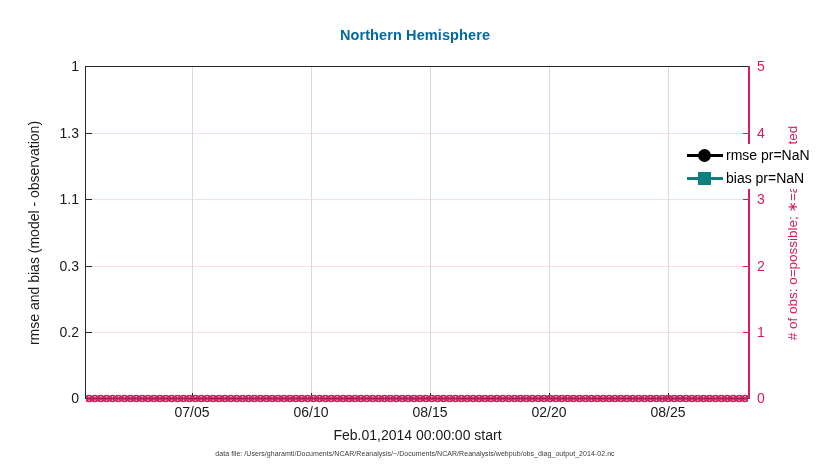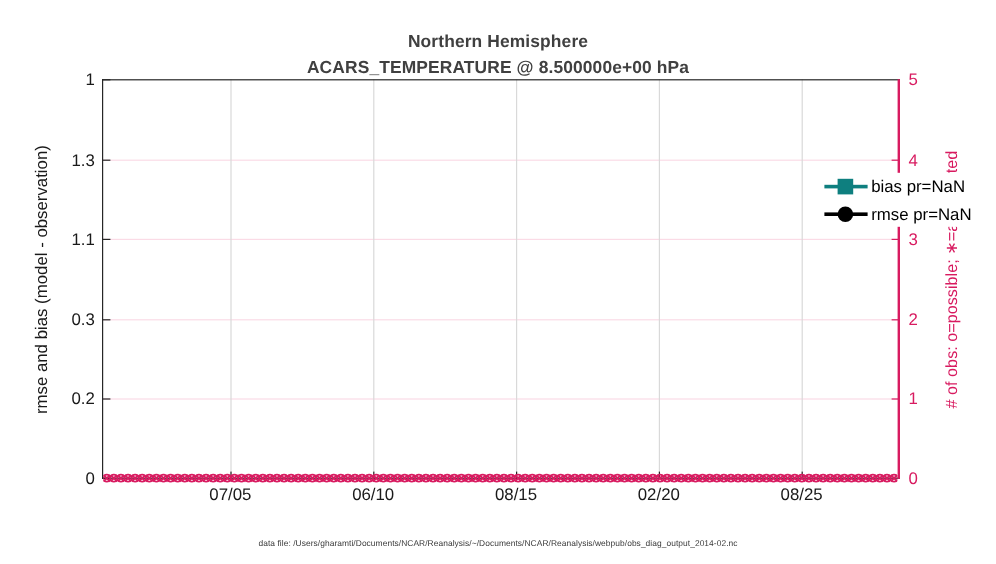--- a/index.html
+++ b/index.html
@@ -10,21 +10,21 @@
     overflow:hidden;
     position:relative;
   }
 
   .figure{position:absolute;left:0;top:0;width:830px;height:470px;}
 
   
   .title-block{
     position:absolute;left:0;top:26px;width:830px;
     text-align:center;
-    color:#404040;
+    color:#0369a1;
     font-weight:bold;
     line-height:1.35;
   }
   .title-line1{font-size:14.5px;letter-spacing:.1px;}
   .title-line2{font-size:14.5px;letter-spacing:.1px;margin-top:2px;}
 
   
   .axes{
     position:absolute;
     left:85px;top:66px;
@@ -116,21 +116,20 @@
   .legend-mark.circle{border-radius:50%;}
   .legend-text{font-size:14px;color:#000;margin-left:3px;white-space:nowrap;}
 </style>
 </head>
 <body>
 
 <div class="figure">
 
   <div class="title-block">
     <div class="title-line1">Northern Hemisphere</div>
-    <div class="title-line2">ACARS_TEMPERATURE @ 8.500000e+00 hPa</div>
   </div>
 
   <div class="ylabel-left">
     <span>rmse and bias (model - observation)</span>
   </div>
 
   <div class="ylabel-right">
     <span># of obs: o=possible; ∗=assimilated</span>
   </div>
 
@@ -415,32 +414,33 @@
           <circle cx="653.13" cy="6.5" r="2.9" fill="none" stroke="#d81b60" stroke-width="1.5"></circle>
           <path d="M650.38 3.75L655.89 9.25M650.38 9.25L655.89 3.75" stroke="#d81b60" stroke-width="1.5"></path>
           <circle cx="659.04" cy="6.5" r="2.9" fill="none" stroke="#d81b60" stroke-width="1.5"></circle>
           <path d="M656.29 3.75L661.80 9.25M656.29 9.25L661.80 3.75" stroke="#d81b60" stroke-width="1.5"></path>
         </svg>
     </div>
 
     <div class="legend">
       <div class="legend-row">
         <span class="legend-sample">
+          <span class="legend-line" style="background:#000000"></span>
+          <span class="legend-mark circle" style="background:#000000"></span>
+        </span>
+        <span class="legend-text">rmse pr=NaN</span>
+      </div>
+      <div class="legend-row">
+        <span class="legend-sample">
           <span class="legend-line" style="background:#0e7f7f"></span>
           <span class="legend-mark" style="background:#0e7f7f"></span>
         </span>
         <span class="legend-text">bias pr=NaN</span>
       </div>
-      <div class="legend-row">
-        <span class="legend-sample">
-          <span class="legend-line" style="background:#000000"></span>
-          <span class="legend-mark circle" style="background:#000000"></span>
-        </span>
-        <span class="legend-text">rmse pr=NaN</span>
-      </div>
     </div>
 
   </div>
 
+  <div class="xlabel">Feb.01,2014 00:00:00 start</div>
 
   <div class="footer">data file: /Users/gharamti/Documents/NCAR/Reanalysis/~/Documents/NCAR/Reanalysis/webpub/obs_diag_output_2014-02.nc</div>
 
 </div>
 
 </body></html>

